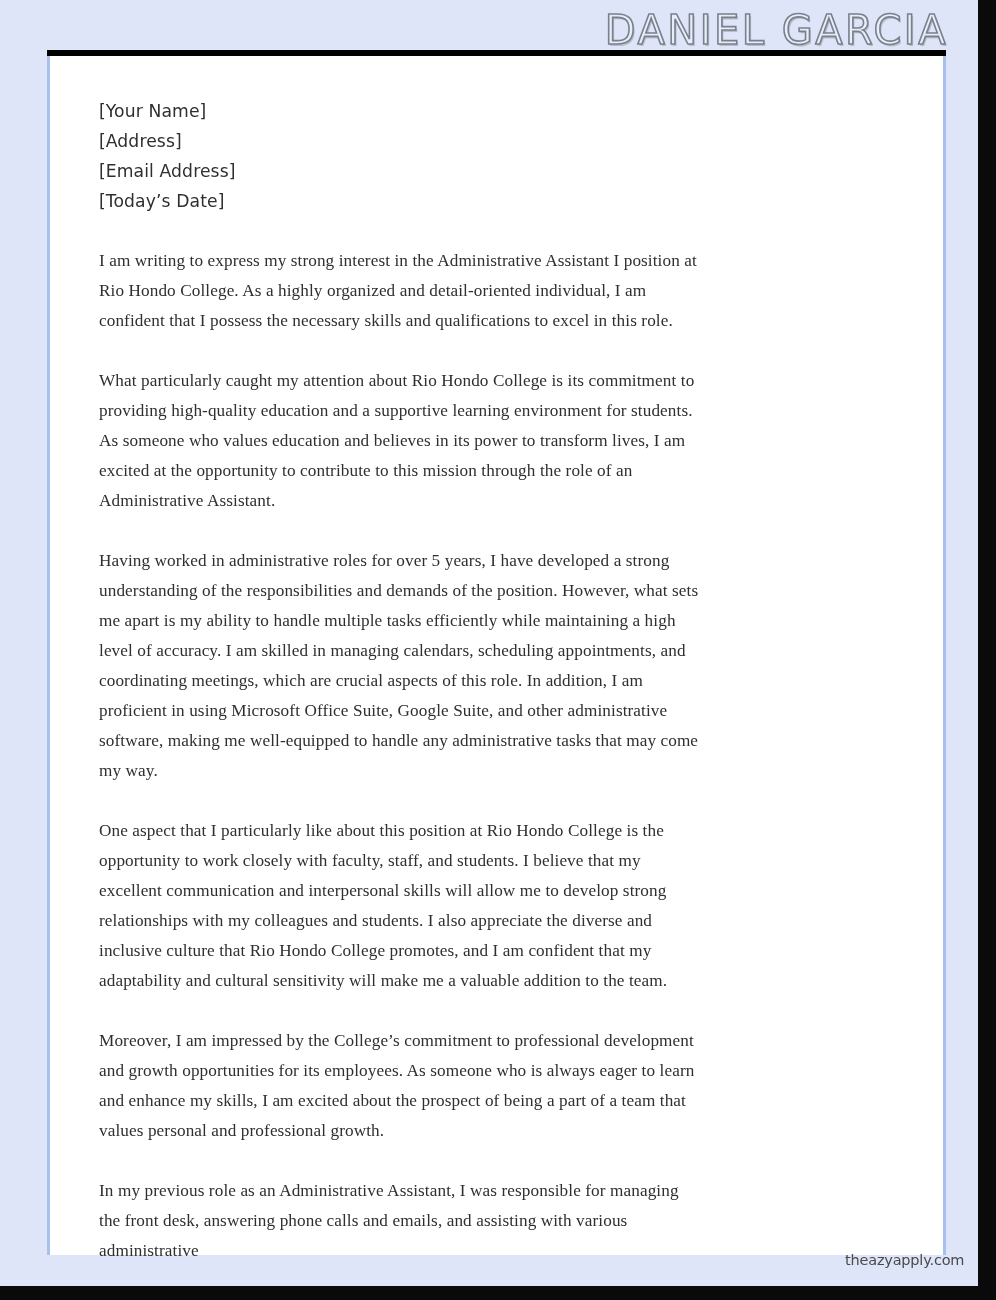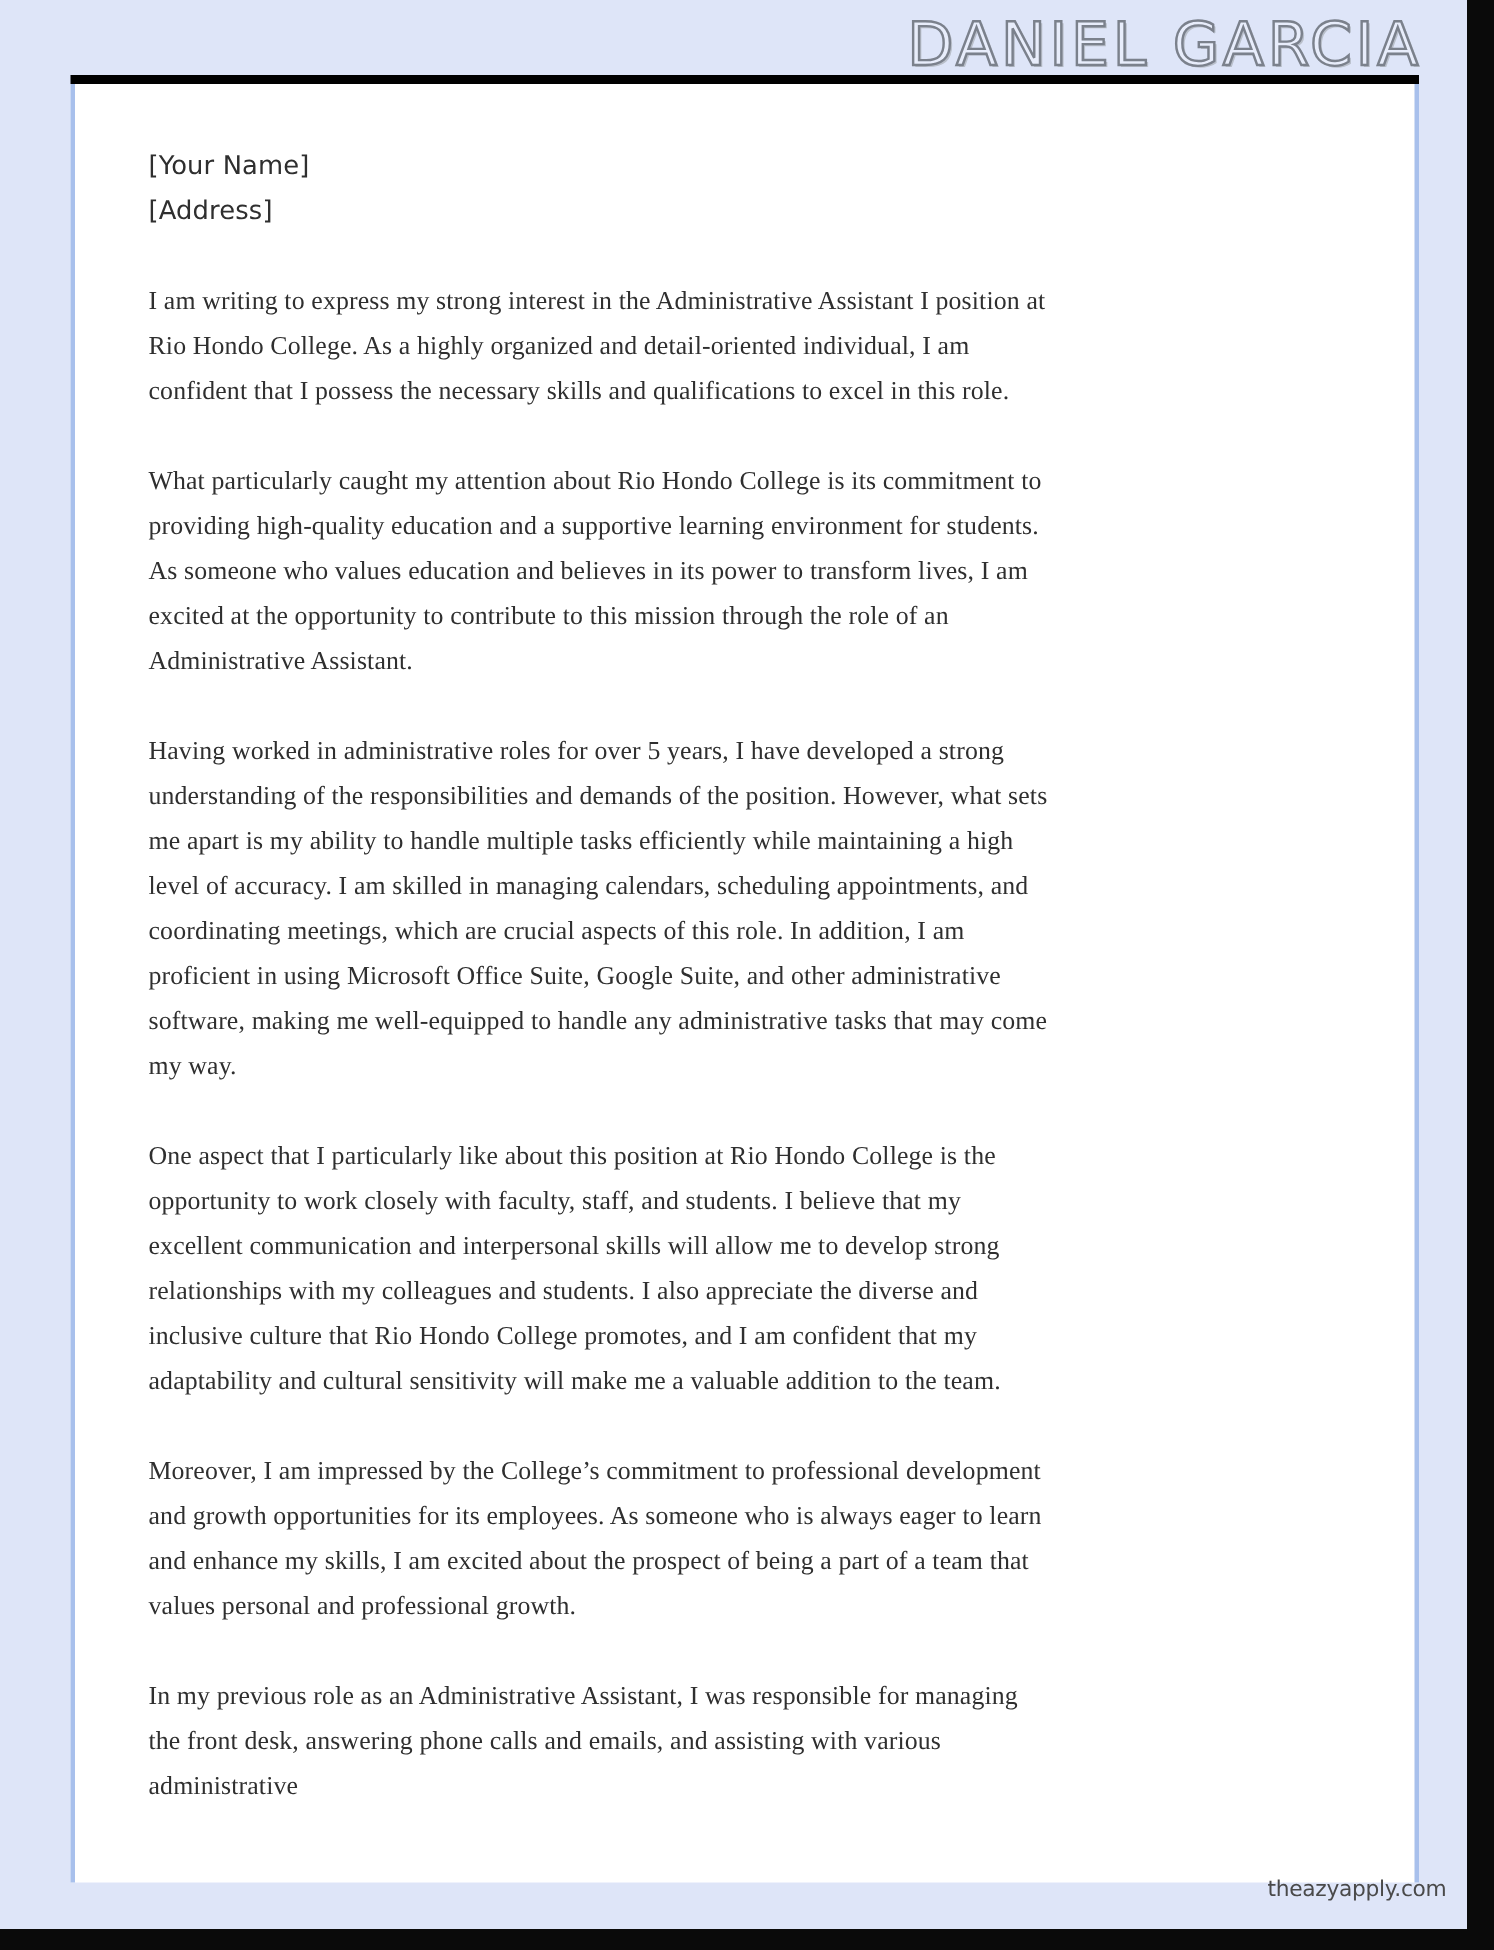--- a/index.html
+++ b/index.html
@@ -154,20 +154,22 @@
 
   <div id="header-rule"></div>
 
   <div id="page-sheet"></div>
 
   <div id="letter-body">
 
     <div class="sender-block">
       <span class="sender-line">[Your Name]</span>
       <span class="sender-line">[Address]</span>
+      <span class="sender-line">[Email Address]</span>
+      <span class="sender-line">[Today’s Date]</span>
     </div>
 
 
     <p class="letter-para">I am writing to express my strong interest in the Administrative Assistant I position at Rio Hondo College. As a highly organized and detail-oriented individual, I am confident that I possess the necessary skills and qualifications to excel in this role.</p>
     <p class="letter-para">What particularly caught my attention about Rio Hondo College is its commitment to providing high-quality education and a supportive learning environment for students. As someone who values education and believes in its power to transform lives, I am excited at the opportunity to contribute to this mission through the role of an Administrative Assistant.</p>
     <p class="letter-para">Having worked in administrative roles for over 5 years, I have developed a strong understanding of the responsibilities and demands of the position. However, what sets me apart is my ability to handle multiple tasks efficiently while maintaining a high level of accuracy. I am skilled in managing calendars, scheduling appointments, and coordinating meetings, which are crucial aspects of this role. In addition, I am proficient in using Microsoft Office Suite, Google Suite, and other administrative software, making me well-equipped to handle any administrative tasks that may come my way.</p>
     <p class="letter-para">One aspect that I particularly like about this position at Rio Hondo College is the opportunity to work closely with faculty, staff, and students. I believe that my excellent communication and interpersonal skills will allow me to develop strong relationships with my colleagues and students. I also appreciate the diverse and inclusive culture that Rio Hondo College promotes, and I am confident that my adaptability and cultural sensitivity will make me a valuable addition to the team.</p>
     <p class="letter-para">Moreover, I am impressed by the College’s commitment to professional development and growth opportunities for its employees. As someone who is always eager to learn and enhance my skills, I am excited about the prospect of being a part of a team that values personal and professional growth.</p>
     <p class="letter-para">In my previous role as an Administrative Assistant, I was responsible for managing the front desk, answering phone calls and emails, and assisting with various administrative</p>
 

